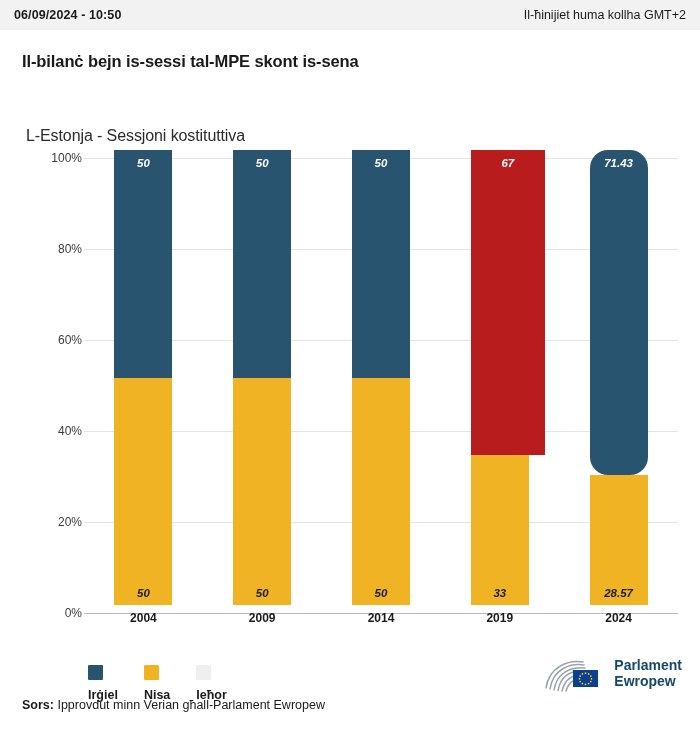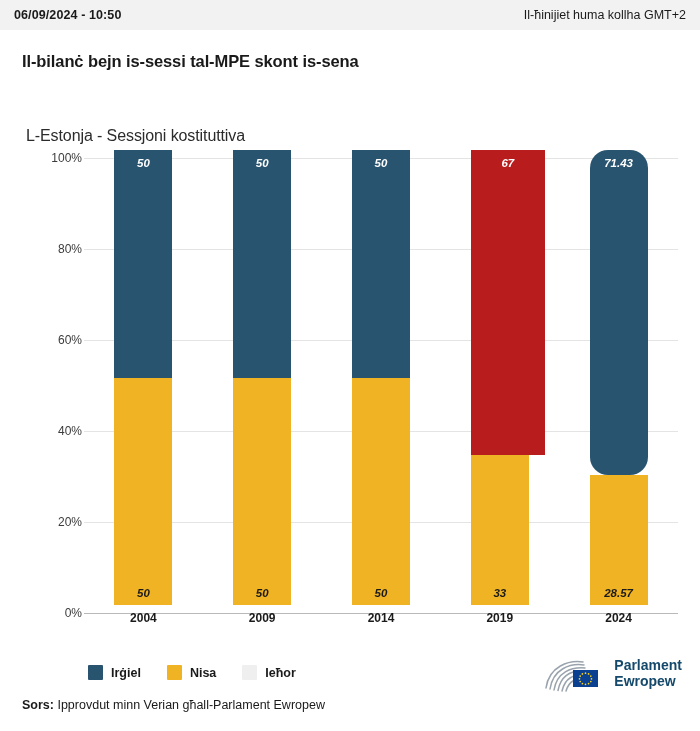--- a/index.html
+++ b/index.html
@@ -157,22 +157,22 @@
   .legend {
     position: absolute;
     left: 88px;
     top: 665px;
     display: flex;
     align-items: center;
     gap: 26px;
   }
   .legend-item {
     display: flex;
-    align-items: center;
     gap: 8px;
+    flex-direction: column;
   }
   .swatch {
     width: 15px;
     height: 15px;
     border-radius: 1px;
   }
   .legend-label {
     font-size: 12.5px;
     font-weight: bold;
     color: #1a1a1a;

